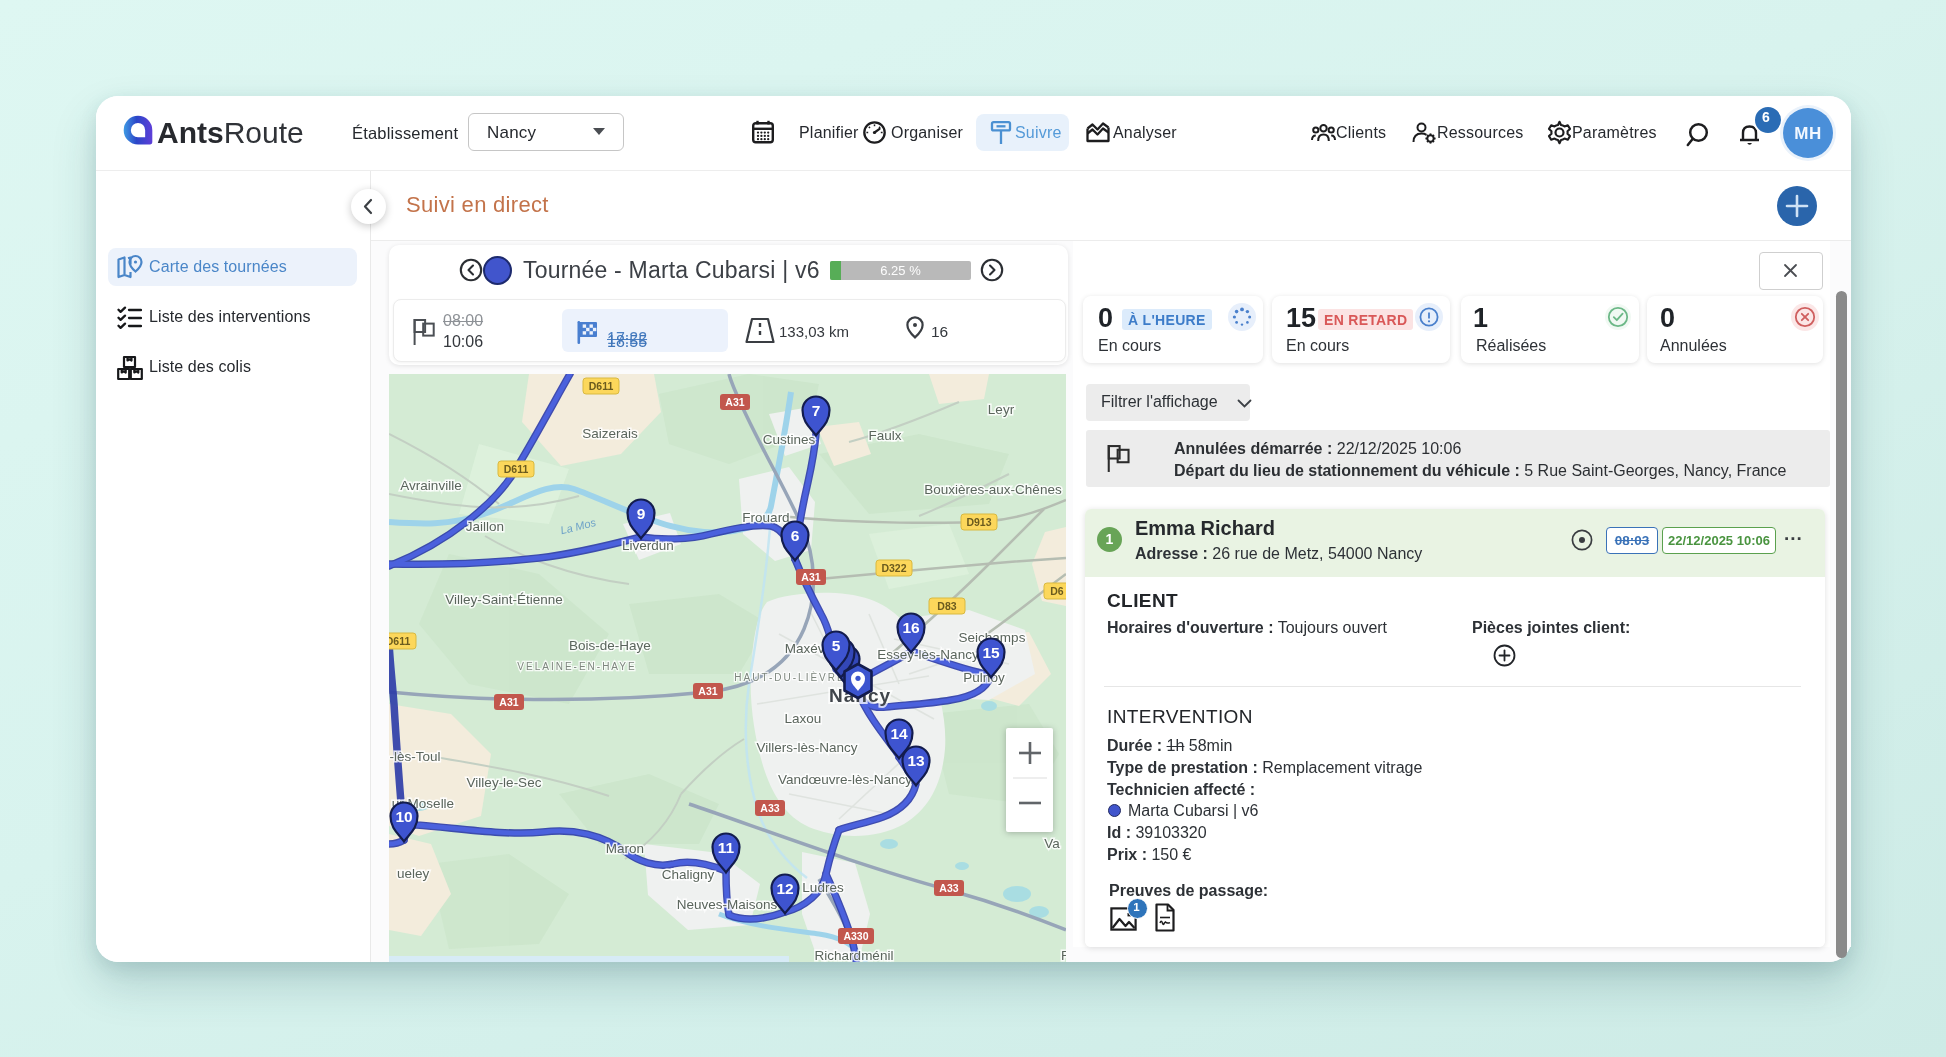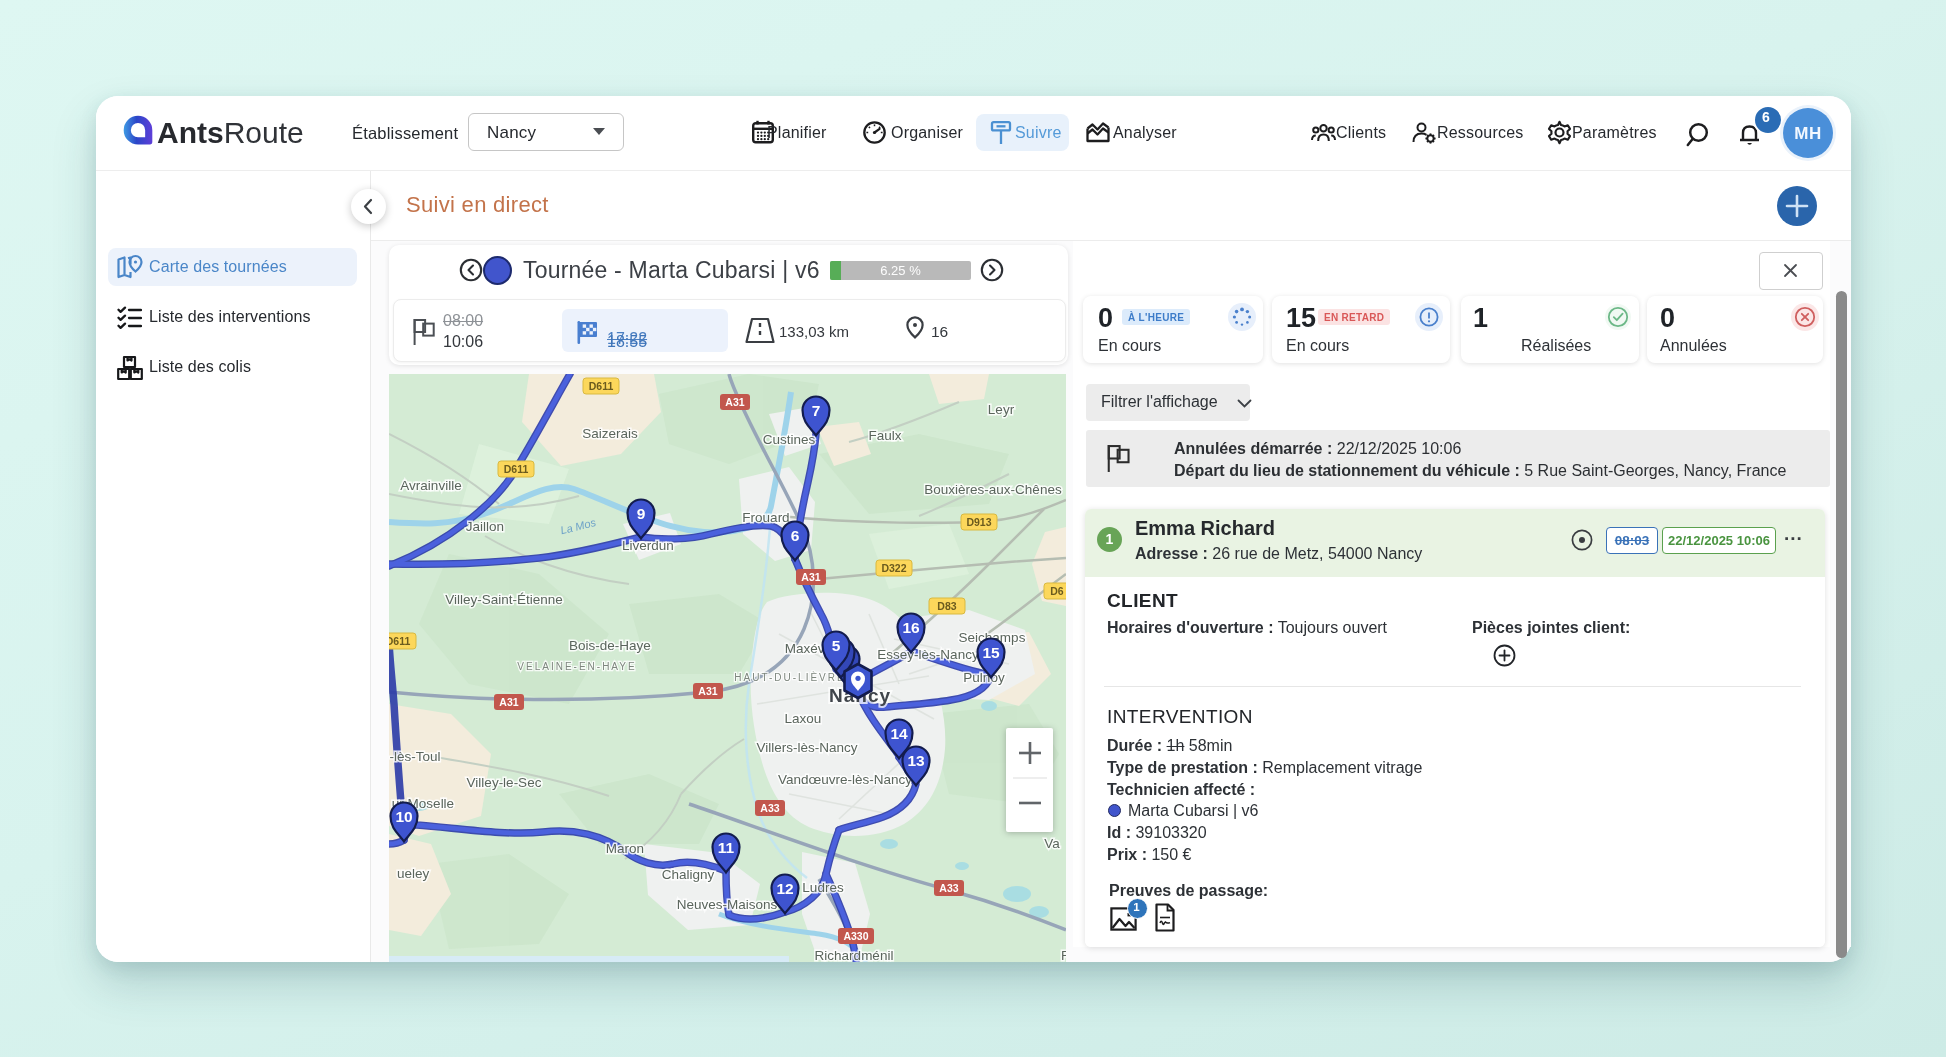--- a/index.html
+++ b/index.html
@@ -9,21 +9,21 @@
   .navbar{position:absolute;left:96px;top:96px;width:1755px;height:74px;background:#fff;border-radius:22px 22px 0 0;border-bottom:1px solid #ededed;}
   .mainbg{position:absolute;left:371px;top:171px;width:1480px;height:791px;background:#fbfbfc;border-radius:0 0 22px 0;}
   .sidebar{position:absolute;left:96px;top:171px;width:274px;height:791px;background:#fff;border-right:1px solid #e9e9e9;border-radius:0 0 0 22px;}
   .navtxt{font-size:16px;color:#26292e;letter-spacing:.2px;}
   .side-item{font-size:16px;color:#26292e;letter-spacing:.1px;}
   .hdr-white{position:absolute;left:371px;top:171px;width:1480px;height:69px;background:#fff;border-bottom:1px solid #ececec;}
   .tpanel{position:absolute;left:389px;top:245px;width:679px;height:120px;background:#fff;border-radius:10px;box-shadow:0 1px 5px rgba(0,0,0,.10);}
   .statsbox{position:absolute;left:393px;top:299px;width:671px;height:61px;background:#fff;border:1px solid #ececec;border-radius:8px;box-shadow:0 1px 3px rgba(0,0,0,.05);}
   .dpanel{position:absolute;left:1073px;top:241px;width:757px;height:706px;background:#fff;}
   .statcard{position:absolute;top:296px;height:67px;background:#fff;border-radius:8px;box-shadow:0 1px 5px rgba(0,0,0,.12);}
-  .chip{display:inline-block;font-weight:bold;font-size:10px;padding:2.5px 6px;border-radius:3px;letter-spacing:.3px;}
+  .chip{display:inline-block;font-weight:bold;font-size:14px;padding:2.5px 6px;border-radius:3px;letter-spacing:.3px;}
   .bignum{font-size:27px;font-weight:bold;color:#1f2328;}
   .greenhdr{position:absolute;left:1085px;top:509px;width:740px;height:68px;background:#e9f3e3;border-radius:6px 6px 0 0;}
   .whitebody{position:absolute;left:1085px;top:577px;width:740px;height:370px;background:#fff;border-radius:0 0 6px 6px;}
   .b{font-weight:bold;}
   .dtext{font-size:16px;color:#2d3136;}
   svg{display:block;}
 </style>
 </head>
 <body>
   <div class="card"></div>
@@ -64,21 +64,21 @@
       <circle cx="6" cy="15.9" r="1.15"></circle>
       <circle cx="9.4" cy="15.9" r="1.15"></circle>
       <circle cx="12.8" cy="15.9" r="1.15"></circle>
       <circle cx="16.2" cy="15.9" r="1.15"></circle>
       <circle cx="6" cy="19.2" r="1.15"></circle>
       <circle cx="9.4" cy="19.2" r="1.15"></circle>
       <circle cx="12.8" cy="19.2" r="1.15"></circle>
       <circle cx="16.2" cy="19.2" r="1.15"></circle>
     </g>
   </svg>
-  <div class="abs navtxt" style="left:767px;top:124px;text-align:center;">Planifier</div>
+  <div class="abs navtxt" style="left:799px;top:124px;text-align:center;">Planifier</div>
   <svg class="abs" style="left:863px;top:121px;" width="23" height="23" viewBox="0 0 23 23">
     <circle cx="11.5" cy="11.5" r="10.2" fill="none" stroke="#1d1d1f" stroke-width="2.3"></circle>
     <line x1="11.5" y1="11.5" x2="16.6" y2="7.8" stroke="#1d1d1f" stroke-width="2.2" stroke-linecap="round"></line>
     <circle cx="11.5" cy="11.5" r="1.6" fill="#1d1d1f"></circle>
     <g stroke="#1d1d1f" stroke-width="1.5">
       <line x1="11.5" y1="3.4" x2="11.5" y2="5.2"></line>
       <line x1="5.8" y1="5.8" x2="7" y2="7"></line>
       <line x1="3.4" y1="11.5" x2="5.2" y2="11.5"></line>
       <line x1="17.2" y1="5.8" x2="16" y2="7"></line>
       <line x1="19.6" y1="11.5" x2="17.8" y2="11.5"></line>
@@ -518,21 +518,21 @@
   </svg>
   <div class="abs dtext" style="left:1286px;top:337px;">En cours</div>
 
   <div class="statcard" style="left:1461px;width:178px;"></div>
   <div class="abs bignum" style="left:1473px;top:303px;">1</div>
   <svg class="abs" style="left:1604px;top:303px;" width="28" height="28">
     <circle cx="14" cy="14" r="13" fill="#f1f9f3"></circle>
     <circle cx="14" cy="14" r="9.2" fill="none" stroke="#6cb887" stroke-width="1.8"></circle>
     <path d="M9.8,14.2 L12.8,17.2 L18.6,10.6" fill="none" stroke="#6cb887" stroke-width="1.8" stroke-linecap="round" stroke-linejoin="round"></path>
   </svg>
-  <div class="abs dtext" style="left:1521px;top:337px;">Réalisées</div>
+  <div class="abs dtext" style="left:1476px;top:337px;">Réalisées</div>
 
   <div class="statcard" style="left:1647px;width:176px;"></div>
   <div class="abs bignum" style="left:1660px;top:303px;">0</div>
   <div class="abs" style="left:1791px;top:303px;width:28px;height:28px;border-radius:50%;background:#fbe7e7;"></div>
   <svg class="abs" style="left:1791px;top:303px;" width="28" height="28">
     <circle cx="14" cy="14" r="9.2" fill="none" stroke="#cf5f5f" stroke-width="1.8"></circle>
     <g stroke="#cf5f5f" stroke-width="1.8" stroke-linecap="round">
       <line x1="10.8" y1="10.8" x2="17.2" y2="17.2"></line>
       <line x1="17.2" y1="10.8" x2="10.8" y2="17.2"></line>
     </g>

